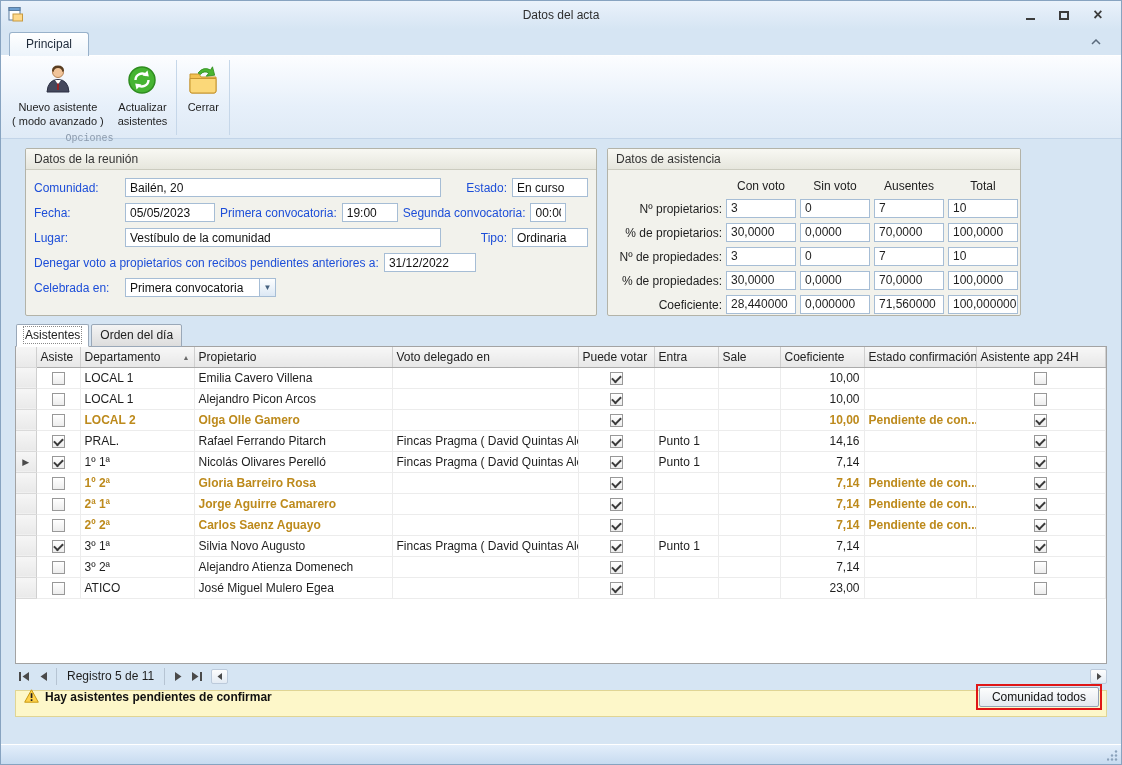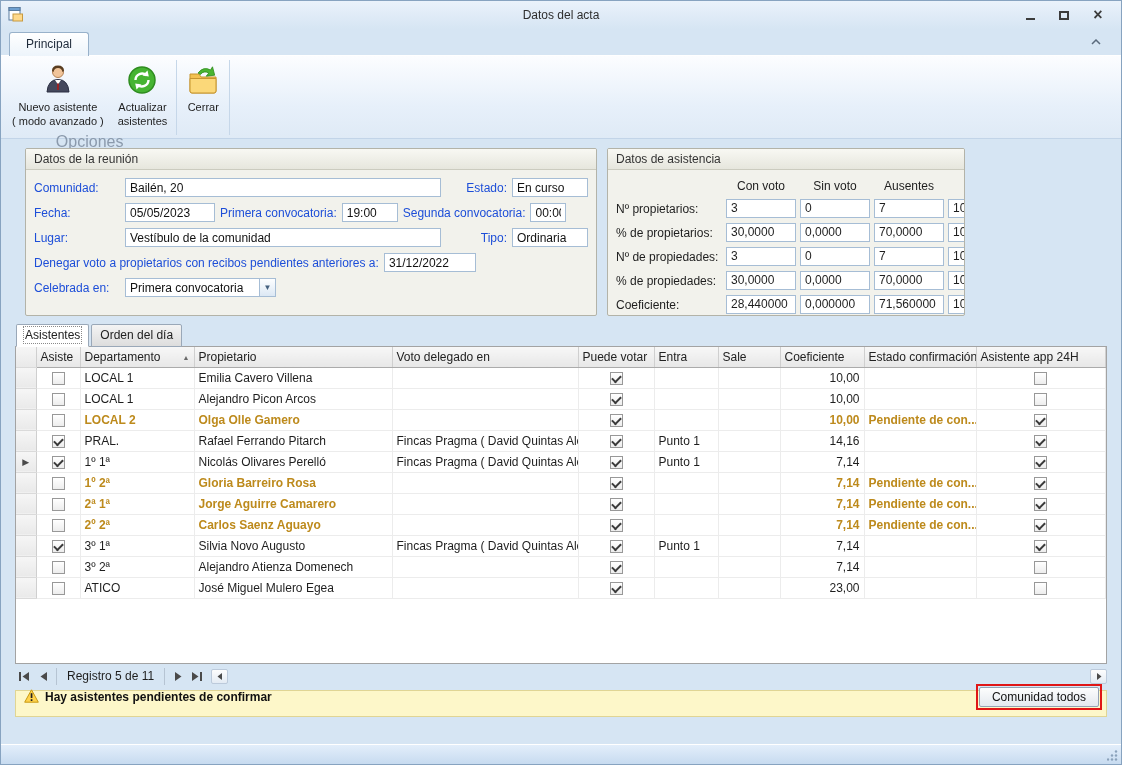--- a/index.html
+++ b/index.html
@@ -17,46 +17,46 @@
   .glyph-max{width:10px;height:9px;border:2px solid #3c3c3c;}
   .glyph-close{font-size:16px;line-height:1;font-weight:bold;}
 
   
   .tabrow{height:26px;flex:0 0 26px;display:flex;align-items:flex-end;padding-left:8px;position:relative;}
   .ribbon-tab{background:linear-gradient(#ffffff,#edf4fb);border:1px solid #98b1ca;border-bottom:none;border-radius:3px 3px 0 0;padding:4px 16px 5px;position:relative;top:1px;color:#1e2a3a;}
   .chevron-btn{position:absolute;right:14px;bottom:5px;width:22px;height:16px;display:flex;align-items:center;justify-content:center;border:1px solid transparent;border-radius:2px;}
   .ribbon-body{height:84px;flex:0 0 84px;background:linear-gradient(#fcfdff,#e7f0fa 60%,#dfeaf6);border-top:1px solid #fff;border-bottom:1px solid #c2d4e8;display:flex;align-items:stretch;padding:1px 4px 0;}
   .rb-group{display:flex;flex-direction:column;}
   .rb-buttons{display:flex;flex:1;align-items:flex-start;padding-top:3px;}
-  .rb-caption{text-align:center;color:#8b9aac;font-size:16px;padding:1px 0 3px;min-height:15px;}
+  .rb-caption{text-align:center;color:#8b9aac;font-size:10px;padding:1px 0 3px;min-height:15px;font-family:Liberation Mono, monospace;}
   .big-btn{display:flex;flex-direction:column;align-items:center;padding:3px 6px 2px;border-radius:3px;border:1px solid transparent;}
   .big-btn .lines{text-align:center;line-height:1.25;font-size:11px;margin-top:2px;color:#1e1e1e;white-space:nowrap;}
   .vsep{width:1px;background:#c6d7e9;margin:3px 2px;}
 
   
   .content{flex:1 1 auto;padding:9px 14px 0;display:flex;flex-direction:column;min-height:0;}
   .top-groups{display:flex;gap:10px;align-items:stretch;}
   .groupbox{border:1px solid #b3b3a8;border-radius:2px;background:#f2f2ec;height:168px;overflow:hidden;}
   .gb-title{padding:3px 8px;background:linear-gradient(#f8f8f3,#e6e6dd);border-bottom:1px solid #cbcbbf;color:#333;}
   .gb-body{padding:8px 8px 4px;}
   .gb-left{width:572px;margin-left:10px;}
-  .gb-right{width:358px;}
+  .gb-right{width:414px;}
 
   .frow{display:flex;align-items:center;margin-bottom:6px;column-gap:5px;white-space:nowrap;}
   .flabel{color:#1d4ed8;}
   .w86{width:86px;flex:0 0 86px;}
   .tin{border:1px solid #a6bdd5;background:#fff;height:19px;padding:0 4px;font:inherit;color:#111;}
   .combo{display:flex;align-items:stretch;}
   .combo .tin{border-right:none;}
   .combo-btn{width:17px;height:19px;border:1px solid #a6bdd5;background:linear-gradient(#fdfeff,#dce8f4);display:flex;align-items:center;justify-content:center;font-size:8px;color:#44607e;}
 
   .att-grid{display:grid;grid-template-columns:106px repeat(4,70px);column-gap:4px;row-gap:5px;align-items:center;}
   .att-corner{height:16px;}
   .att-head{text-align:center;color:#1e1e1e;}
-  .att-label{white-space:nowrap;}
+  .att-label{white-space:nowrap;text-align:right;}
   .att-cell{border:1px solid #a6bdd5;background:#fff;height:19px;line-height:17px;padding:0 4px;overflow:hidden;}
 
   
   .tabs2{display:flex;margin-top:8px;margin-bottom:-1px;position:relative;z-index:2;padding-left:1px;}
   .tab2{padding:3px 8px 4px;border:1px solid #9aa8b8;border-radius:2px 2px 0 0;margin-right:2px;background:linear-gradient(#f4f4f4,#dddddd);color:#222;}
   .tab2.active{background:#fff;border-bottom:1px solid #fff;}
   .tab2.active .tab-label{outline:1px dotted #8a8a8a;outline-offset:1px;}
 
   
   .grid-wrap{border:1px solid #a3a3a3;background:#fff;height:318px;overflow:hidden;position:relative;z-index:1;}

